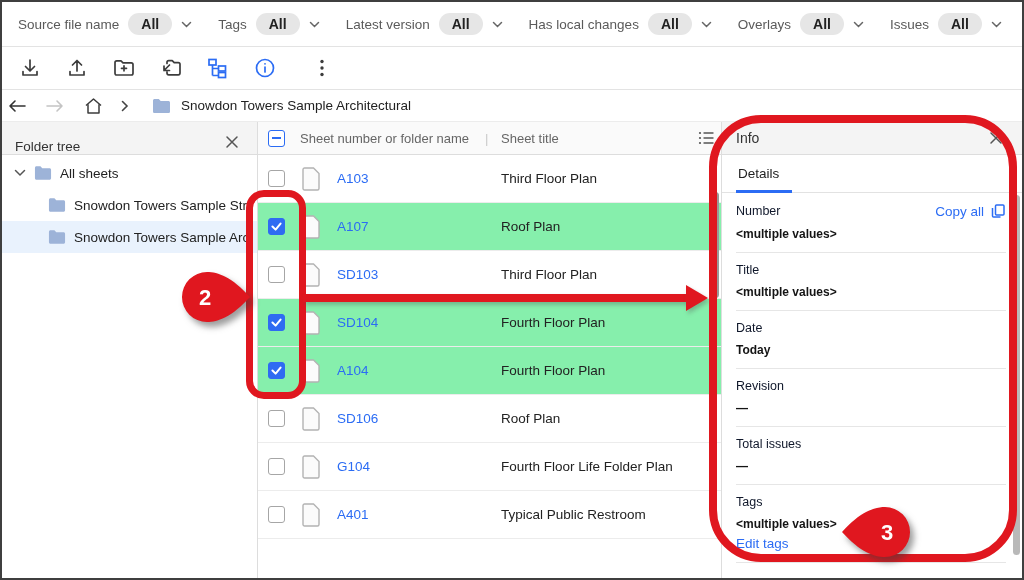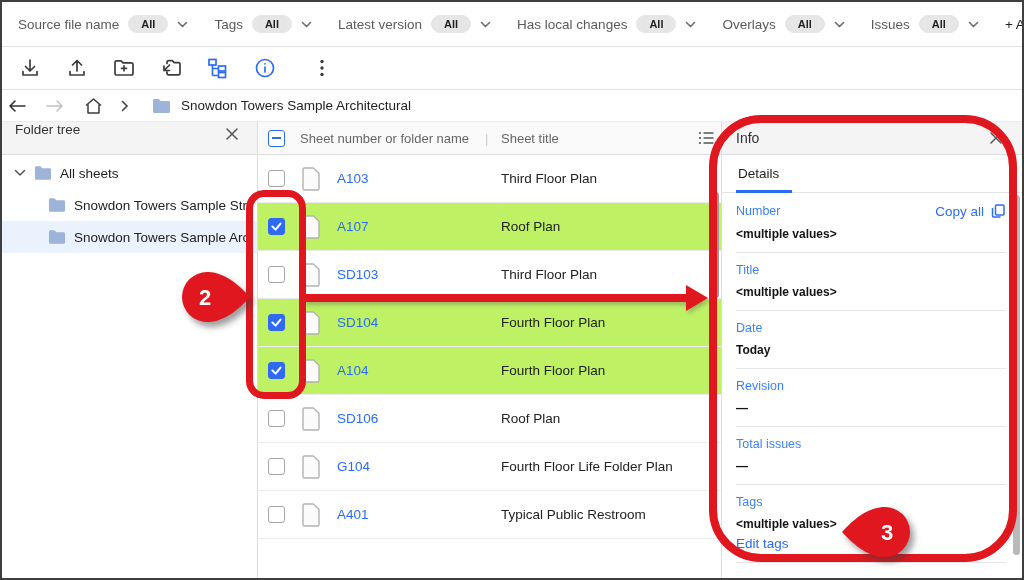--- a/index.html
+++ b/index.html
@@ -9,42 +9,42 @@
     background:#fff; position:relative; overflow:hidden;
     color:#222;
   }
   .frame { position:absolute; inset:0; border:2px solid #3f3f3f; pointer-events:none; z-index:70; }
   .window { position:absolute; inset:2px; display:flex; flex-direction:column; background:#fff; }
 
   
   .filter-bar { height:45px; flex:0 0 45px; display:flex; align-items:center; padding:0 16px; gap:26px; border-bottom:1px solid #e3e3e3; }
   .filter { display:flex; align-items:center; gap:9px; cursor:pointer; }
   .flabel { font-size:13.5px; color:#5a5a5a; white-space:nowrap; }
-  .pill { background:#e6e6e6; border-radius:13px; padding:3px 13px; font-size:11px; font-weight:bold; color:#222; }
+  .pill { background:#e6e6e6; border-radius:13px; padding:3px 13px; font-size:14px; font-weight:bold; color:#222; }
   .chev { width:11px; height:7px; }
   .add-filter { margin-left:auto; font-size:13.5px; color:#222; white-space:nowrap; cursor:pointer; }
 
   
   .toolbar { height:43px; flex:0 0 43px; display:flex; align-items:center; padding:0 4px; border-bottom:1px solid #e3e3e3; }
   .tbtn { width:47px; height:36px; display:flex; align-items:center; justify-content:center; cursor:pointer; }
   .tbtn svg { width:24px; height:24px; }
   .tbtn.more { width:40px; margin-left:14px; }
 
   
   .breadcrumb { height:32px; flex:0 0 32px; display:flex; align-items:center; padding:0 0; gap:8px; border-bottom:1px solid #ececec; }
   .bc-btn { width:30px; height:26px; display:flex; align-items:center; justify-content:center; cursor:pointer; }
   .bc-sep { width:18px; display:flex; justify-content:center; }
   .bc-folder { margin-left:10px; }
   .bc-label { font-size:13.5px; color:#222; margin-left:2px; }
 
   
   .main { flex:1; display:flex; min-height:0; }
 
   .folder-panel { width:256px; flex:0 0 256px; border-right:1px solid #ddd; display:flex; flex-direction:column; overflow:hidden; }
-  .panel-header { height:33px; flex:0 0 33px; background:#f4f4f4; border-bottom:1px solid #ddd; display:flex; align-items:flex-start; padding:0 13px; }
+  .panel-header { height:33px; flex:0 0 33px; background:#f4f4f4; border-bottom:1px solid #ddd; display:flex; align-items:flex-end; padding:0 13px; }
   .panel-title { font-size:13.5px; color:#333; }
   .icon-btn { margin-left:auto; width:24px; height:24px; display:flex; align-items:center; justify-content:center; cursor:pointer; }
   .tree { padding-top:2px; }
   .tree-item { height:32px; display:flex; align-items:center; gap:8px; font-size:13.5px; color:#222; white-space:nowrap; overflow:hidden; cursor:pointer; }
   .tree-item.root { padding-left:12px; }
   .tree-item.child { padding-left:46px; }
   .tree-item.selected { background:#e9f2fd; }
   .folder-ic { width:18px; height:16px; flex:0 0 18px; }
 
   
@@ -55,36 +55,36 @@
   .hdr-title { position:absolute; left:243px; }
   .hdr-list-icon { position:absolute; right:6px; top:7px; cursor:pointer; }
   .cb { width:17px; height:17px; flex:0 0 17px; border:1.5px solid #a6a6a6; border-radius:3px; background:#fff; display:flex; align-items:center; justify-content:center; cursor:pointer; }
   .cb .tick { display:none; width:11px; height:9px; }
   .cb.checked { background:#2f6bf2; border-color:#2f6bf2; }
   .cb.checked .tick { display:block; }
   .cb.indet { border-color:#2b6cf4; }
   .cb .dash { display:none; width:9px; height:2.5px; background:#2b6cf4; }
   .cb.indet .dash { display:block; }
   .row { height:48px; display:flex; align-items:center; padding:0 10px; border-bottom:1px solid #ececec; position:relative; background:#fff; }
-  .row.hl { background:#bef264; }
+  .row.hl { background:#86efac; }
   .doc { margin-left:16px; width:20px; height:24px; flex:0 0 20px; }
   .num { margin-left:16px; font-size:13.5px; color:#2b6cf4; text-decoration:none; cursor:pointer; }
   .rtitle { position:absolute; left:243px; font-size:13.5px; color:#222; white-space:nowrap; }
   .table-scrollbar { position:absolute; right:2px; top:70px; width:7px; height:106px; background:#999; border-radius:4px; cursor:pointer; z-index:5; }
 
   
   .info-panel { width:300px; flex:0 0 300px; display:flex; flex-direction:column; position:relative; overflow:hidden; background:#fff; }
   .info-header { height:33px; flex:0 0 33px; background:#f4f4f4; border-bottom:1px solid #ddd; display:flex; align-items:center; padding:0 14px; }
   .info-title { font-size:14px; color:#333; }
   .tabs { height:38px; flex:0 0 38px; border-bottom:1px solid #e2e2e2; display:flex; align-items:flex-end; padding:0 14px; }
   .tab { font-size:13.5px; color:#222; padding:8px 6px 9px 2px; border-bottom:3px solid #2b6cf4; margin-bottom:-1px; min-width:56px; cursor:pointer; }
   .fields { flex:1; overflow:hidden; }
   .field { margin:0 16px 0 14px; padding:10px 0 11px; border-bottom:1px solid #e6e6e6; }
   .flrow { display:flex; align-items:center; justify-content:space-between; }
-  .field-label { font-size:12.5px; color:#3b82f6; }
+  .field-label { font-size:12.5px; color:#0f172a; }
   .field-value { font-size:12px; font-weight:bold; color:#141414; margin-top:8px; }
   .copy-all { display:flex; align-items:center; gap:6px; cursor:pointer; }
   .copy-all span { font-size:13.5px; color:#2b6cf4; }
   .blue-link { font-size:13.5px; color:#2b6cf4; margin-top:5px; cursor:pointer; }
   .info-scrollbar { position:absolute; right:2px; top:73px; width:7px; height:360px; background:#b9b9b9; border-radius:4px; cursor:pointer; z-index:5; }
 
   
   .annotations { position:absolute; inset:0; pointer-events:none; z-index:50; }
   .ann-red { position:absolute; }
   #ann-rect { left:246px; top:190px; width:60px; height:209px; border:7px solid #e0171f; border-radius:18px; }

